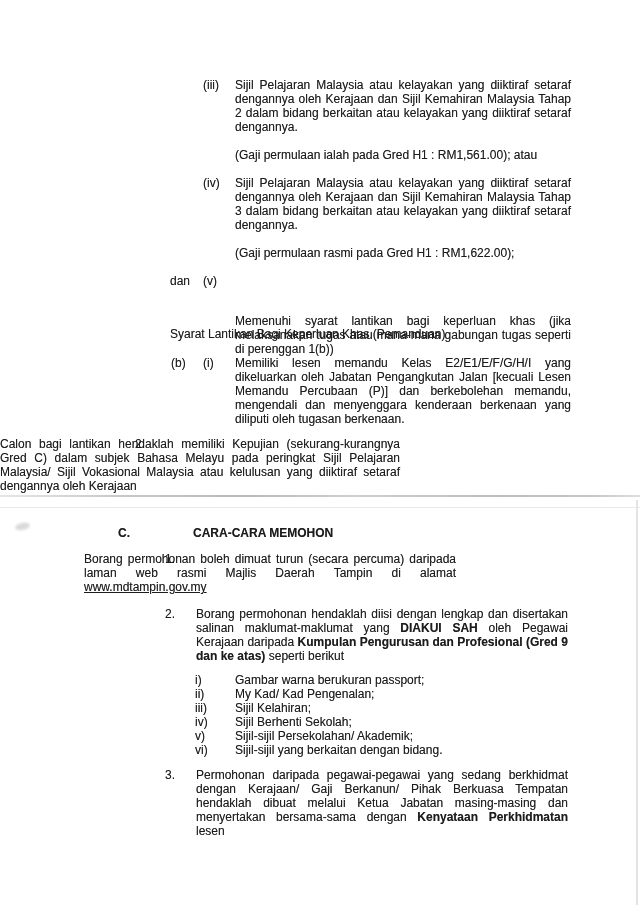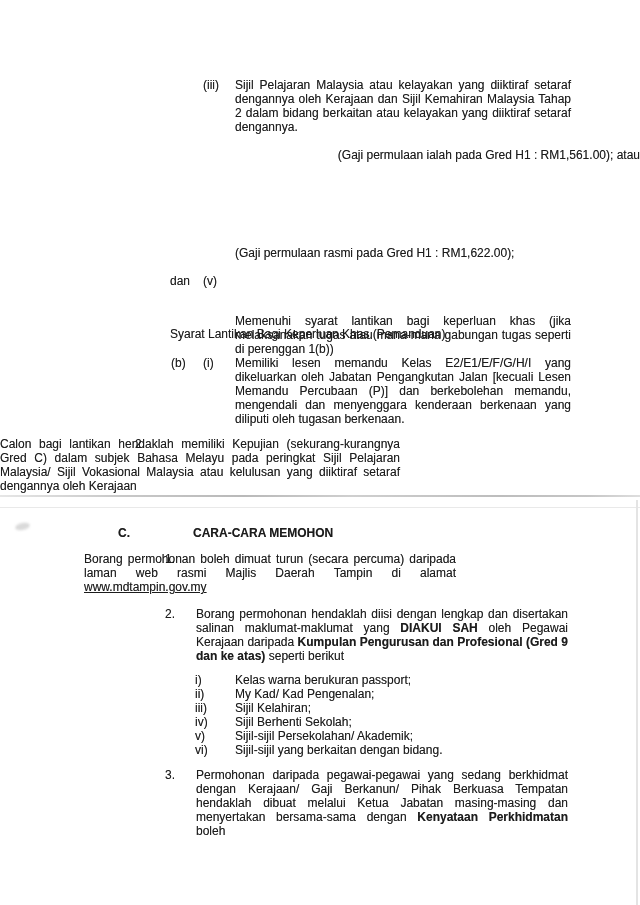--- a/index.html
+++ b/index.html
@@ -29,22 +29,26 @@
 </head>
 <body>
 
 <div class="page">
 
   <div class="blk" style="top:78px;">
     <span class="lbl" style="left:203px;">(iii)</span>
     <div class="body" style="margin-left:235px;width:336px;">Sijil Pelajaran Malaysia atau kelayakan yang diiktiraf setaraf dengannya oleh Kerajaan dan Sijil Kemahiran Malaysia Tahap 2 dalam bidang berkaitan atau kelayakan yang diiktiraf setaraf dengannya.</div>
   </div>
 
-  <div class="blk" style="top:148px;padding-left:235px;width:405px;text-align:right;">(Gaji permulaan ialah pada Gred H1 : RM1,561.00); atau</div>
+  <div class="blk" style="top:148px;padding-left:235px;width:405px;">(Gaji permulaan ialah pada Gred H1 : RM1,561.00); atau</div>
 
+  <div class="blk" style="top:176px;">
+    <span class="lbl" style="left:203px;">(iv)</span>
+    <div class="body" style="margin-left:235px;width:336px;">Sijil Pelajaran Malaysia atau kelayakan yang diiktiraf setaraf dengannya oleh Kerajaan dan Sijil Kemahiran Malaysia Tahap 3 dalam bidang berkaitan atau kelayakan yang diiktiraf setaraf dengannya.</div>
+  </div>
 
   <div class="blk" style="top:246px;padding-left:235px;width:405px;">(Gaji permulaan rasmi pada Gred H1 : RM1,622.00);</div>
 
   <div class="blk" style="top:274px;">
     <span class="lbl" style="left:170px;">dan</span>
     <span class="lbl" style="left:203px;">(v)</span>
     <div class="body" style="margin-left:235px;width:336px;margin-top:40px;">Memenuhi syarat lantikan bagi keperluan khas (jika melaksanakan tugas atau mana-mana gabungan tugas seperti di perenggan 1(b))</div>
   </div>
 
   <div class="blk" style="top:327px;padding-left:170px;">Syarat Lantikan Bagi Keperluan Khas (Pemanduan)</div>
@@ -80,37 +84,37 @@
     </div>
   </div>
 
   <div class="blk" style="top:607px;">
     <span class="lbl" style="left:165px;">2.</span>
     <div class="body" style="margin-left:196px;width:372px;"><span>Borang permohonan hendaklah diisi dengan lengkap dan disertakan salinan maklumat-maklumat yang </span><span class="b">DIAKUI SAH</span><span> oleh Pegawai Kerajaan daripada </span><span class="b">Kumpulan Pengurusan dan Profesional (Gred 9 dan ke atas)</span><span> seperti berikut</span></div>
   </div>
 
   <div class="blk" style="top:673px;padding-left:195px;">
     <div class="doc-row">
-      <span class="doc-num">i)</span><span>Kelas warna berukuran passport;</span>
+      <span class="doc-num">i)</span><span>Gambar warna berukuran passport;</span>
     </div>
     <div class="doc-row">
       <span class="doc-num">ii)</span><span>My Kad/ Kad Pengenalan;</span>
     </div>
     <div class="doc-row">
       <span class="doc-num">iii)</span><span>Sijil Kelahiran;</span>
     </div>
     <div class="doc-row">
       <span class="doc-num">iv)</span><span>Sijil Berhenti Sekolah;</span>
     </div>
     <div class="doc-row">
       <span class="doc-num">v)</span><span>Sijil-sijil Persekolahan/ Akademik;</span>
     </div>
     <div class="doc-row">
       <span class="doc-num">vi)</span><span>Sijil-sijil yang berkaitan dengan bidang.</span>
     </div>
   </div>
 
   <div class="blk" style="top:768px;">
     <span class="lbl" style="left:165px;">3.</span>
-    <div class="body jlast" style="margin-left:196px;width:372px;"><span>Permohonan daripada pegawai-pegawai yang sedang berkhidmat dengan Kerajaan/ Gaji Berkanun/ Pihak Berkuasa Tempatan hendaklah dibuat melalui Ketua Jabatan masing-masing dan menyertakan bersama-sama dengan </span><span class="b">Kenyataan Perkhidmatan</span><span> boleh</span></div>
+    <div class="body jlast" style="margin-left:196px;width:372px;"><span>Permohonan daripada pegawai-pegawai yang sedang berkhidmat dengan Kerajaan/ Gaji Berkanun/ Pihak Berkuasa Tempatan hendaklah dibuat melalui Ketua Jabatan masing-masing dan menyertakan bersama-sama dengan </span><span class="b">Kenyataan Perkhidmatan</span><span> lesen</span></div>
   </div>
 
 </div>
 
 </body></html>

